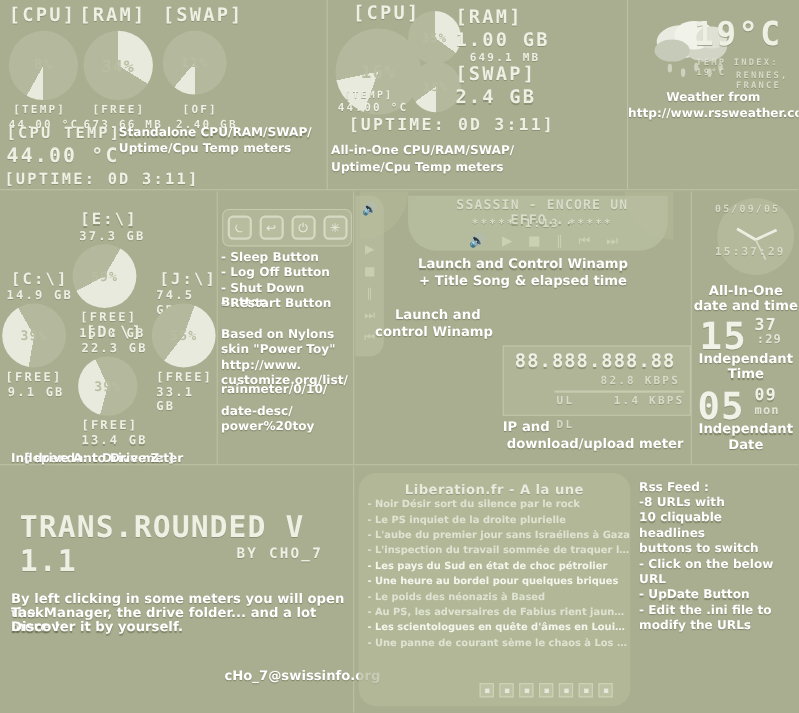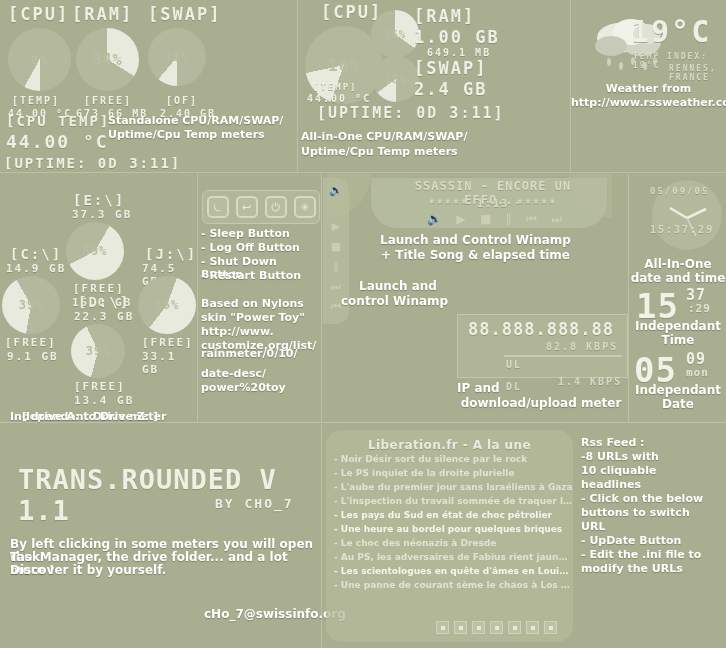--- a/index.html
+++ b/index.html
@@ -317,21 +317,21 @@
 
   <div class="caption" style="position:absolute;left:36px;top:106px;font-size:12px;">Launch and</div>
   <div class="caption" style="position:absolute;left:18px;top:121px;font-size:12px;">control Winamp</div>
 
   <div class="netbox">
     <div class="lcd" style="position:absolute;left:10px;top:4px;font-size:17px;letter-spacing:1px;">88.888.888.88</div>
     <div class="lcd dim" style="position:absolute;left:48px;top:26px;font-size:10px;margin-top:40px;">DL</div>
     <div class="lcd dim" style="position:absolute;left:88px;top:26px;font-size:10px;">82.8 KBPS</div>
     <div style="position:absolute;left:46px;top:40px;width:118px;height:2px;background:#c7cbb0;"></div>
     <div class="lcd dim" style="position:absolute;left:48px;top:44px;font-size:10px;">UL</div>
-    <div class="lcd dim" style="position:absolute;left:100px;top:44px;font-size:10px;margin-top:17px;">1.4 KBPS</div>
+    <div class="lcd dim" style="position:absolute;left:100px;top:44px;font-size:10px;">1.4 KBPS</div>
   </div>
   <div class="caption" style="position:absolute;left:134px;top:208px;width:171px;font-size:12px;">IP and</div>
   <div class="caption" style="position:absolute;left:118px;top:223px;width:200px;text-align:center;font-size:12px;">download/upload meter</div>
 </div>
 
 <div class="panel" id="clock">
   <div class="clock-face">
     <svg viewBox="0 0 70 70" width="70" height="70">
       <line x1="35" y1="38" x2="18" y2="28" stroke="#eceee2" stroke-width="2.5"></line>
       <line x1="35" y1="38" x2="54" y2="29" stroke="#eceee2" stroke-width="2.5"></line>
@@ -368,21 +368,21 @@
 
 <div class="panel" id="rss">
   <div class="rss-card">
     <div class="rss-head">Liberation.fr - A la une</div>
     <div class="rss-item">- Noir Désir sort du silence par le rock</div>
     <div class="rss-item">- Le PS inquiet de la droite plurielle</div>
     <div class="rss-item">- L'aube du premier jour sans Israéliens à Gaza</div>
     <div class="rss-item">- L'inspection du travail sommée de traquer les clande...</div>
     <div class="rss-item bold">- Les pays du Sud en état de choc pétrolier</div>
     <div class="rss-item bold">- Une heure au bordel pour quelques briques</div>
-    <div class="rss-item">- Le choc des néonazis à Dresde</div>
+    <div class="rss-item">- Le poids des néonazis à Based</div>
     <div class="rss-item">- Au PS, les adversaires de Fabius rient jaune face à se...</div>
     <div class="rss-item bold">- Les scientologues en quête d'âmes en Louisiane</div>
     <div class="rss-item">- Une panne de courant sème le chaos à Los Angeles</div>
     <div class="rss-btns">
       <div class="rss-btn">
           <i></i>
         </div>
       <div class="rss-btn">
           <i></i>
         </div>
@@ -402,20 +402,20 @@
           <i></i>
         </div>
     </div>
   </div>
 
   <div class="rss-notes">
     <div>Rss Feed :</div>
     <div>-8 URLs with</div>
     <div>10 cliquable</div>
     <div>headlines</div>
+    <div>buttons to switch</div>
     <div>- Click on the below</div>
-    <div>buttons to switch</div>
     <div>URL</div>
     <div>- UpDate Button</div>
     <div>- Edit the .ini file to</div>
     <div>modify the URLs</div>
   </div>
 </div>
 
 </body></html>

